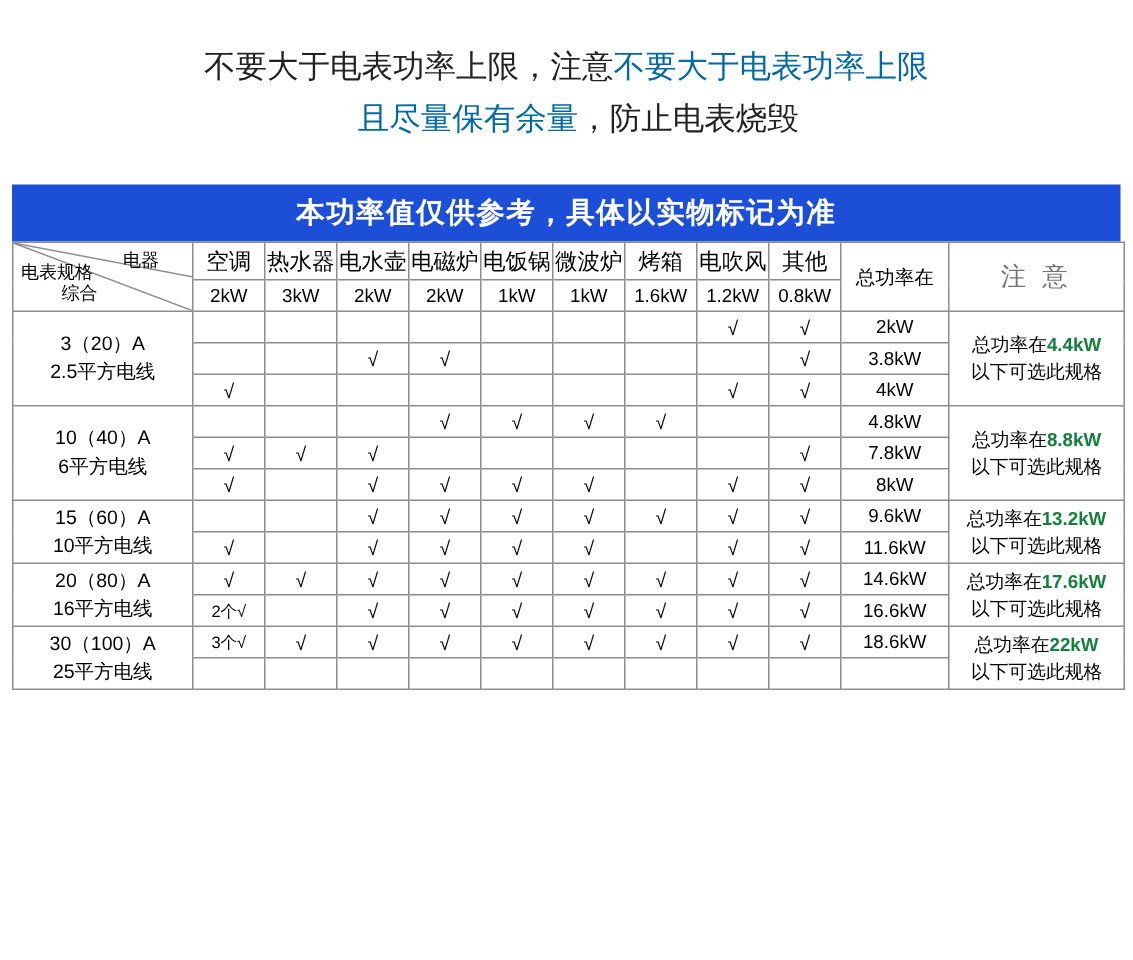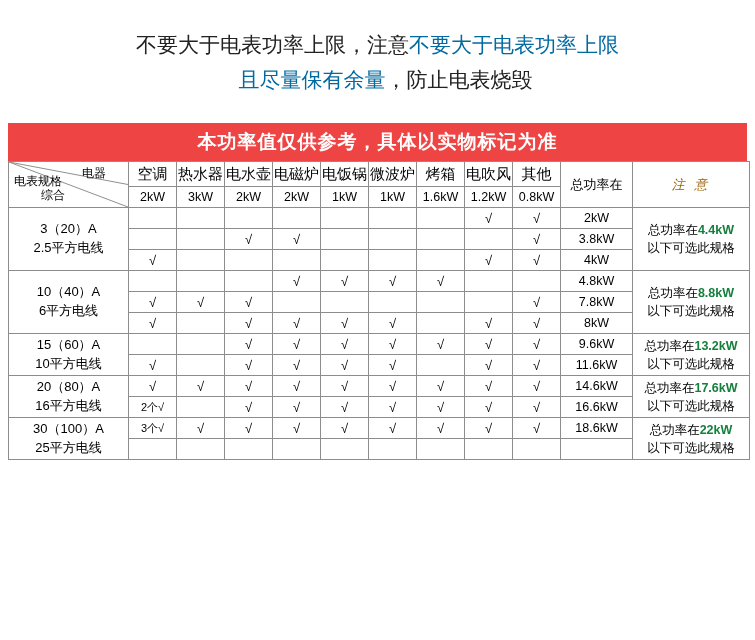--- a/index.html
+++ b/index.html
@@ -55,21 +55,21 @@
     line-height: 1.65;
     font-weight: 500;
   }
   .subtitle .red { color: #0369a1; }
   .subtitle .line2 { display: block; padding-left: 16px; }
 
   
   .banner {
     margin: 26px 8px 0 8px;
     height: 38px;
-    background: #ef4444;
+    background: #1d4ed8;
     color: #ffffff;
     font-size: 19px;
     font-weight: bold;
     display: flex;
     align-items: center;
     justify-content: center;
     letter-spacing: 1px;
   }
 
   
@@ -115,21 +115,21 @@
   }
   .corner .lbl-mid {
     position: absolute;
     left: 32px; bottom: 3px;
     font-size: 12px;
   }
 
   .hdr-name { height: 25px !important; font-size: 15px; }
   .hdr-pow  { height: 21px !important; font-size: 12.5px; }
   .hdr-total{ font-size: 13px; }
-  .hdr-note { font-size: 13px; font-weight: bold; color: #a16207; letter-spacing: 3px; font-style: italic; }
+  .hdr-note { font-size: 17px; font-weight: bold; color: #737373; letter-spacing: 3px; }
 
   .spec-cell { font-size: 13px; line-height: 1.45; }
   .check { font-size: 13px; }
   .total-cell { font-size: 12.5px; }
   .note-cell { font-size: 12.5px; line-height: 1.45; text-align: left; padding-left: 5px; }
   .note-cell .red { color: #15803d; font-weight: bold; }
   .cnt { font-size: 11px; }
 </style>
 </head>
 <body>

